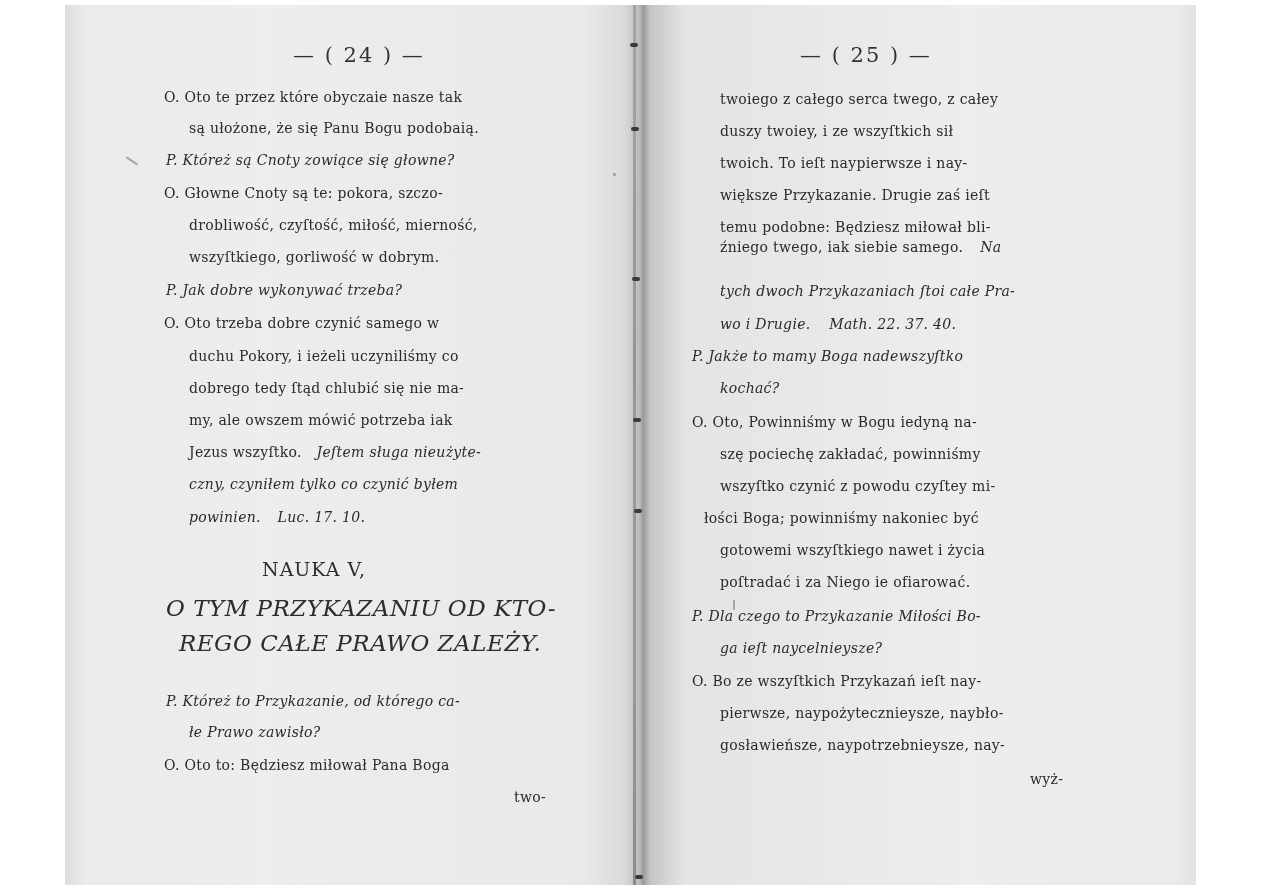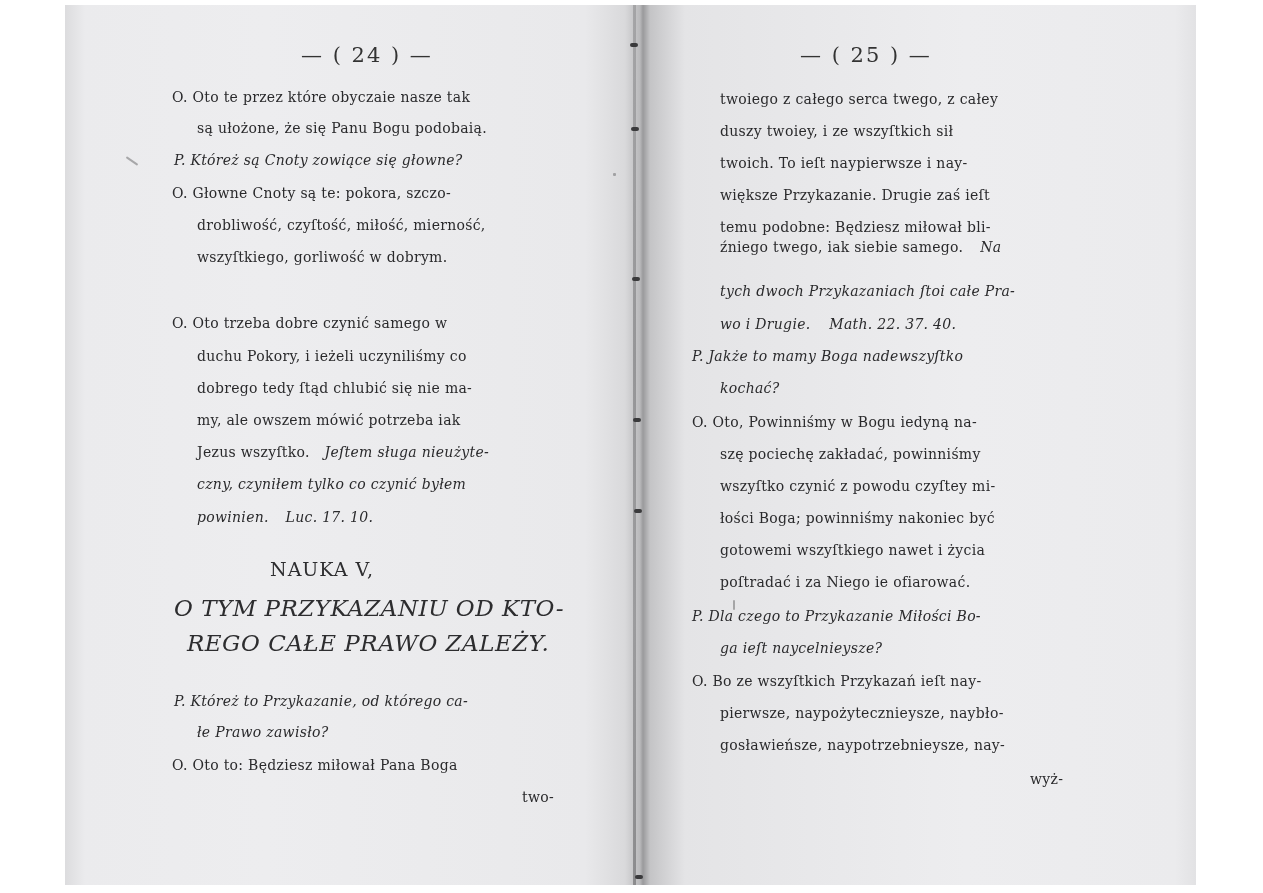--- a/index.html
+++ b/index.html
@@ -23,21 +23,21 @@
     position: absolute;
     left: 568px; top: 0; width: 3px; height: 880px;
     background: linear-gradient(180deg, #8a8a8c, #6f6f71 40%, #7a7a7c 70%, #5c5c5e);
     opacity: 0.55;
   }
   .stitch {
     position: absolute; width: 8px; height: 4px;
     background: #3a3a3c; border-radius: 2px;
   }
   .page { position: absolute; top: 0; height: 880px; }
-  .page-left  { left: 12px; width: 568px; }
+  .page-left  { left: 4px; width: 568px; }
   .page-right { left: 575px; width: 556px; }
 
   .folio {
     position: absolute;
     font-size: 21px;
     letter-spacing: 2px;
     color: #333;
   }
   .line {
     position: absolute;
@@ -77,20 +77,21 @@
 
   <div class="page page-left">
     <div class="folio" style="left:224px;top:38px">— ( 24 ) —</div>
 
     <div class="line" style="left:95px;top:80px">O. Oto te przez które obyczaie nasze tak</div>
     <div class="line" style="left:120px;top:111px">są ułożone, że się Panu Bogu podobaią.</div>
     <div class="line it" style="left:97px;top:143px">P. Któreż są Cnoty zowiące się głowne?</div>
     <div class="line" style="left:95px;top:176px">O. Głowne Cnoty są te: pokora, szczo-</div>
     <div class="line" style="left:120px;top:208px">drobliwość, czyſtość, miłość, mierność,</div>
     <div class="line" style="left:120px;top:240px">wszyſtkiego, gorliwość w dobrym.</div>
+    <div class="line it" style="left:97px;top:273px">P. Jak dobre wykonywać trzeba?</div>
     <div class="line" style="left:95px;top:306px">O. Oto trzeba dobre czynić samego w</div>
     <div class="line" style="left:120px;top:339px">duchu Pokory, i ieżeli uczyniliśmy co</div>
     <div class="line" style="left:120px;top:371px">dobrego tedy ſtąd chlubić się nie ma-</div>
     <div class="line" style="left:120px;top:403px">my, ale owszem mówić potrzeba iak</div>
     <div class="line" style="left:120px;top:435px">
       <span>Jezus wszyſtko.</span>
       <span class="it" style="margin-left:10px">Jeſtem sługa nieużyte-</span>
     </div>
     <div class="line it" style="left:120px;top:467px">czny, czyniłem tylko co czynić byłem</div>
     <div class="line" style="left:120px;top:500px">
@@ -123,21 +124,21 @@
     <div class="line it" style="left:80px;top:274px">tych dwoch Przykazaniach ſtoi całe Pra-</div>
     <div class="line" style="left:80px;top:307px">
       <span class="it">wo i Drugie.</span>
       <span class="it" style="margin-left:14px">Math. 22. 37. 40.</span>
     </div>
     <div class="line it" style="left:52px;top:339px">P. Jakże to mamy Boga nadewszyſtko</div>
     <div class="line it" style="left:80px;top:371px">kochać?</div>
     <div class="line" style="left:52px;top:405px">O. Oto, Powinniśmy w Bogu iedyną na-</div>
     <div class="line" style="left:80px;top:437px">szę pociechę zakładać, powinniśmy</div>
     <div class="line" style="left:80px;top:469px">wszyſtko czynić z powodu czyſtey mi-</div>
-    <div class="line" style="left:80px;top:501px">łości Boga; powinniśmy nakoniec być</div>
+    <div class="line" style="left:64px;top:501px">łości Boga; powinniśmy nakoniec być</div>
     <div class="line" style="left:80px;top:533px">gotowemi wszyſtkiego nawet i życia</div>
     <div class="line" style="left:80px;top:565px">poſtradać i za Niego ie ofiarować.</div>
     <div class="line it" style="left:52px;top:599px">P. Dla czego to Przykazanie Miłości Bo-</div>
     <div class="line it" style="left:80px;top:631px">ga ieſt naycelnieysze?</div>
     <div class="line" style="left:52px;top:664px">O. Bo ze wszyſtkich Przykazań ieſt nay-</div>
     <div class="line" style="left:80px;top:696px">pierwsze, naypożytecznieysze, naybło-</div>
     <div class="line" style="left:80px;top:728px">gosławieńsze, naypotrzebnieysze, nay-</div>
     <div class="line" style="left:390px;top:762px">wyż-</div>
   </div>
 </div>

